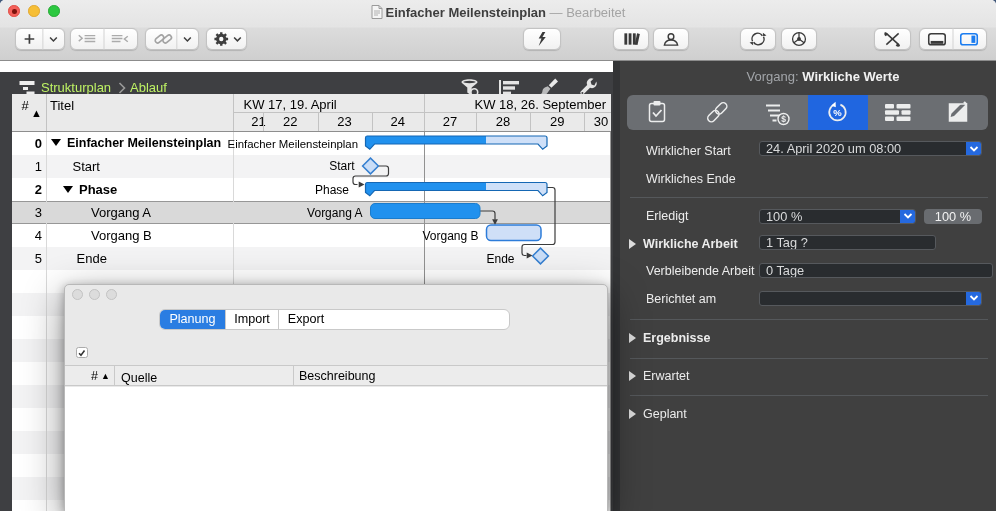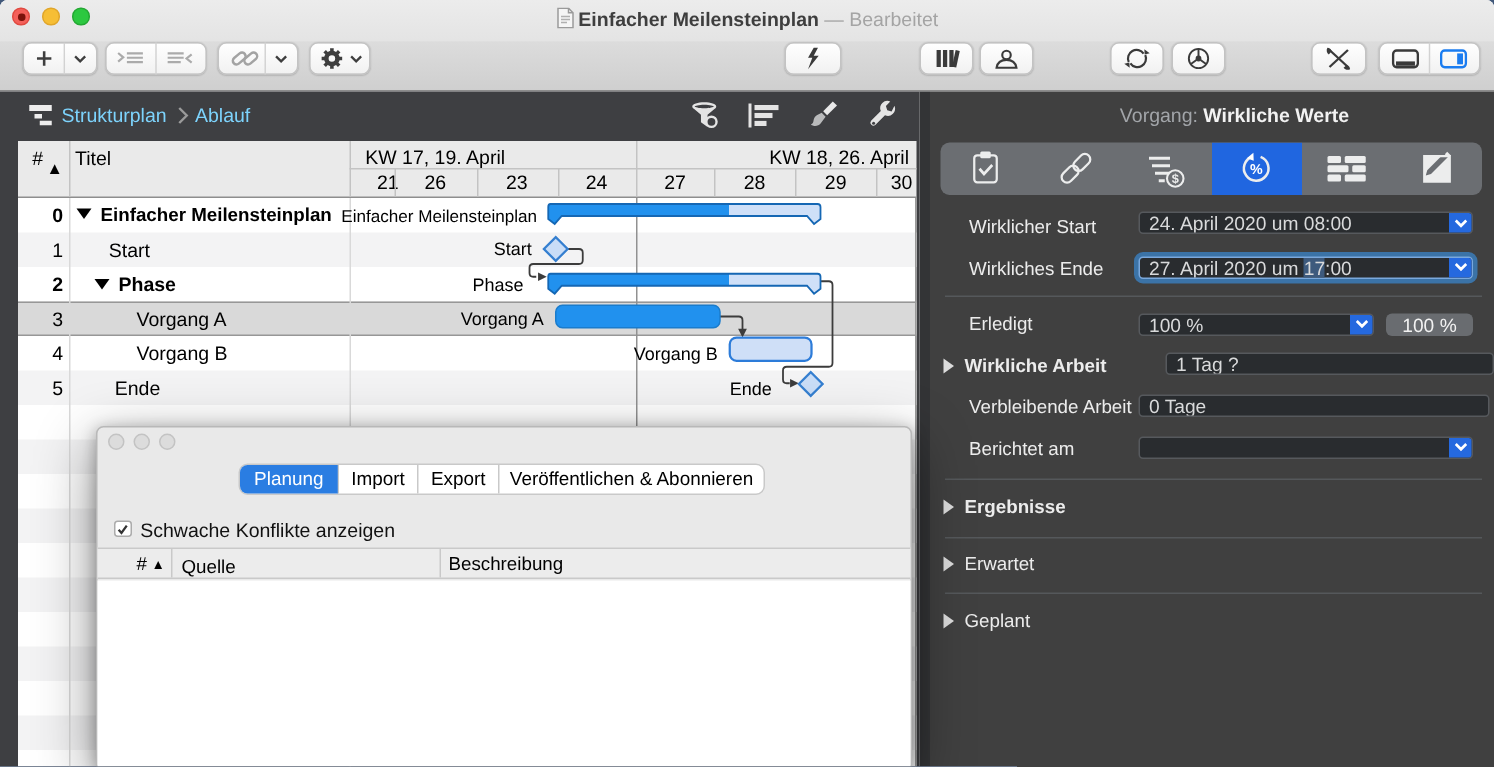--- a/index.html
+++ b/index.html
@@ -5,21 +5,21 @@
 html,body{width:996px;height:511px;overflow:hidden;font-family:"Liberation Sans",sans-serif;background:#41587a}
 #win{position:relative;width:996px;height:511px;background:#fff;overflow:hidden;border-radius:5px 5px 0 0}
 .abs{position:absolute}
 
 #chrome{position:absolute;left:0;top:0;width:996px;height:61px;background:linear-gradient(#ececec,#e4e4e4 27px,#dcdcdc 28px,#cfcfcf);border-bottom:1px solid #8c8c8c}
 .tl{position:absolute;top:5.2px;width:11.5px;height:11.5px;border-radius:50%}
 #title{position:absolute;top:0;left:0;width:996px;height:26px;text-align:center;font-size:13px;line-height:26px;color:#3e3e3e;font-weight:bold}
 #title .dim{color:#a4a4a4;font-weight:normal}
 .tbtn{position:absolute;top:28px;height:22px;background:linear-gradient(#ffffff,#f1f1f1);border:1px solid #c3c3c3;border-radius:6px;box-shadow:0 0.5px 1px rgba(0,0,0,.15);display:flex;align-items:center;justify-content:center;color:#3e3e3e}
 
-#crumb{position:absolute;left:0;top:61px;width:613px;height:33px;background:#3e3f42;color:#7dd3fc;font-size:13px}
+#crumb{position:absolute;left:0;top:72px;width:613px;height:33px;background:#3e3f42;color:#bef264;font-size:13px}
 #insp{position:absolute;left:620px;top:61px;width:376px;height:450px;background:#404040;font-size:13px}
 #split{position:absolute;left:613px;top:61px;width:7px;height:450px;background:#333436}
 
 #lpane{position:absolute;left:0;top:94px;width:613px;height:417px;background:#3e3f42}
 #thead{position:absolute;left:12px;top:0;width:599px;height:38px;background:#eaeaea;border-bottom:1px solid #8e8e8e;color:#000}
 #tbody{position:absolute;left:12px;top:38px;width:599px;height:379px;background:#fff}
 .row{position:absolute;left:0;width:599px;height:23px}
 .row.alt{background:#f3f3f4}
 .row.sel{background:#d9d9d9;border-top:1px solid #979797;border-bottom:1px solid #979797}
 .vline{position:absolute;top:0;bottom:0;width:1px;background:#d9d9d9}
@@ -240,35 +240,30 @@
       </svg>
     </div>
 
     <div class="ilabel" style="left:26px;top:82.5px">Wirklicher Start</div>
     <div class="iinput" style="left:139px;top:80px;width:223px">24. April 2020 um 08:00<span class="bluechev">
           <svg width="10" height="8" viewBox="0 0 10 8">
             <path d="M1.5 2l3.5 3.5L8.5 2" fill="none" stroke="#fff" stroke-width="1.8"></path>
           </svg>
         </span></div>
     <div class="ilabel" style="left:26px;top:110.5px">Wirkliches Ende</div>
-    <div class="iinput" style="left:139px;top:109.5px;width:223px;border-color:#7aa8dc;box-shadow:0 0 0 3px rgba(58,128,193,.8)">27. April 2020 um <span style="background:#3d5a7d">17</span>:00<span class="bluechev">
-          <svg width="10" height="8" viewBox="0 0 10 8">
-            <path d="M1.5 2l3.5 3.5L8.5 2" fill="none" stroke="#fff" stroke-width="1.8"></path>
-          </svg>
-        </span></div>
     <div class="isep" style="top:135.5px"></div>
     <div class="ilabel" style="left:26px;top:148px">Erledigt</div>
     <div class="iinput" style="left:139px;top:147.5px;width:157px">100 %<span class="bluechev">
           <svg width="10" height="8" viewBox="0 0 10 8">
             <path d="M1.5 2l3.5 3.5L8.5 2" fill="none" stroke="#fff" stroke-width="1.8"></path>
           </svg>
         </span></div>
     <div class="abs" style="left:304px;top:147.5px;width:58px;height:15px;background:#696c70;border-radius:4px;color:#f2f2f2;font-size:12.8px;text-align:center;line-height:15px">100 %</div>
     <div class="ilabel" style="left:9px;top:176px;font-weight:bold"><span class="itri"></span>Wirkliche Arbeit</div>
-    <div class="iinput" style="left:157px;top:174px;width:219px">1 Tag ?</div>
+    <div class="iinput" style="left:139px;top:174px;width:177px">1 Tag ?</div>
     <div class="ilabel" style="left:26px;top:203px">Verbleibende Arbeit</div>
     <div class="iinput" style="left:139px;top:202px;width:234px">0 Tage</div>
     <div class="ilabel" style="left:26px;top:230.5px">Berichtet am</div>
     <div class="iinput" style="left:139px;top:229.5px;width:223px">
         <span class="bluechev">
           <svg width="10" height="8" viewBox="0 0 10 8">
             <path d="M1.5 2l3.5 3.5L8.5 2" fill="none" stroke="#fff" stroke-width="1.8"></path>
           </svg>
         </span>
       </div>
@@ -278,27 +273,27 @@
     <div class="ilabel" style="left:9px;top:308px;font-weight:normal"><span class="itri"></span>Erwartet</div>
     <div class="isep" style="top:334px"></div>
     <div class="ilabel" style="left:9px;top:346px;font-weight:normal"><span class="itri"></span>Geplant</div>
   </div>
   <div id="lpane">
     <div id="thead">
       <span class="abs" style="left:9.5px;top:4px;font-size:13px">#</span>
       <span class="abs" style="left:19px;top:13px;font-size:11px">▲</span>
       <span class="abs" style="left:38px;top:4px;font-size:13px">Titel</span>
       <span class="abs" style="left:231.5px;top:3px;font-size:13px">KW 17, 19. April</span>
-      <span class="abs" style="right:5px;top:3px;font-size:13px">KW 18, 26. April</span>
+      <span class="abs" style="right:5px;top:3px;font-size:13px">KW 18, 26. September</span>
       <div class="abs" style="left:34px;top:0;bottom:0;width:1px;background:#c3c3c3"></div>
       <div class="abs" style="left:220.5px;top:0;bottom:0;width:1px;background:#c3c3c3"></div>
       <div class="abs" style="left:220.5px;top:17.5px;right:0;height:1px;background:#c3c3c3"></div>
       <div class="abs" style="left:412px;top:0;height:18px;width:1px;background:#c3c3c3"></div>
       <span class="dnum" style="left:228px;width:37px">21</span>
-      <span class="dnum" style="left:251px;width:54.5px">26</span>
+      <span class="dnum" style="left:251px;width:54.5px">22</span>
       <span class="dnum" style="left:305.5px;width:54px">23</span>
       <span class="dnum" style="left:359.5px;width:52.5px">24</span>
       <span class="dnum" style="left:412px;width:52px">27</span>
       <span class="dnum" style="left:464px;width:54px">28</span>
       <span class="dnum" style="left:518px;width:54.3px">29</span>
       <span class="dnum" style="left:572.3px;width:24px;text-align:right">30</span>
       <div class="abs" style="left:251px;top:18px;bottom:0;width:1px;background:#c3c3c3"></div>
       <div class="abs" style="left:305.5px;top:18px;bottom:0;width:1px;background:#c3c3c3"></div>
       <div class="abs" style="left:359.5px;top:18px;bottom:0;width:1px;background:#c3c3c3"></div>
       <div class="abs" style="left:412px;top:18px;bottom:0;width:1px;background:#c3c3c3"></div>
@@ -381,28 +376,26 @@
     </div>
   </div>
   <div id="dlg">
     <div class="gtl" style="left:6.5px"></div>
     <div class="gtl" style="left:23.5px"></div>
     <div class="gtl" style="left:40.5px"></div>
     <div id="seg">
       <div style="width:66px;background:#2a7de2;color:#fff;border-radius:5px 0 0 5px">Planung</div>
       <div style="width:53px">Import</div>
       <div style="width:54px">Export</div>
-      <div style="flex:1">Veröffentlichen &amp; Abonnieren</div>
     </div>
     <div class="abs" style="left:11px;top:61.5px;width:11.5px;height:11.5px;background:#fff;border:1px solid #ababab;border-radius:2.5px">
       <svg width="9.5" height="9.5" viewBox="0 0 10 10" style="display:block;margin:0 auto">
           <path d="M2.2 5.4l2 2.3L7.9 2.6" fill="none" stroke="#333" stroke-width="1.6"></path>
         </svg>
     </div>
-    <div class="abs" style="left:28.5px;top:60.5px;font-size:13px;color:#111">Schwache Konflikte anzeigen</div>
     <div class="abs" style="left:0;top:80px;width:542px;height:21px;background:#ececec;border-top:1px solid #c9c9c9;border-bottom:1px solid #c9c9c9;font-size:12.5px;color:#000">
       <span class="abs" style="left:26px;top:3px">#</span>
         <span class="abs" style="left:36px;top:5px;font-size:9px">▲</span>
       <span class="abs" style="left:56px;top:5px">Quelle</span>
       <span class="abs" style="left:234px;top:3px">Beschreibung</span>
       <div class="abs" style="left:49px;top:0;bottom:0;width:1px;background:#c9c9c9"></div>
       <div class="abs" style="left:228px;top:0;bottom:0;width:1px;background:#c9c9c9"></div>
     </div>
     <div class="abs" style="left:0;top:102px;width:542px;height:124px;background:#fff"></div>
   </div>

